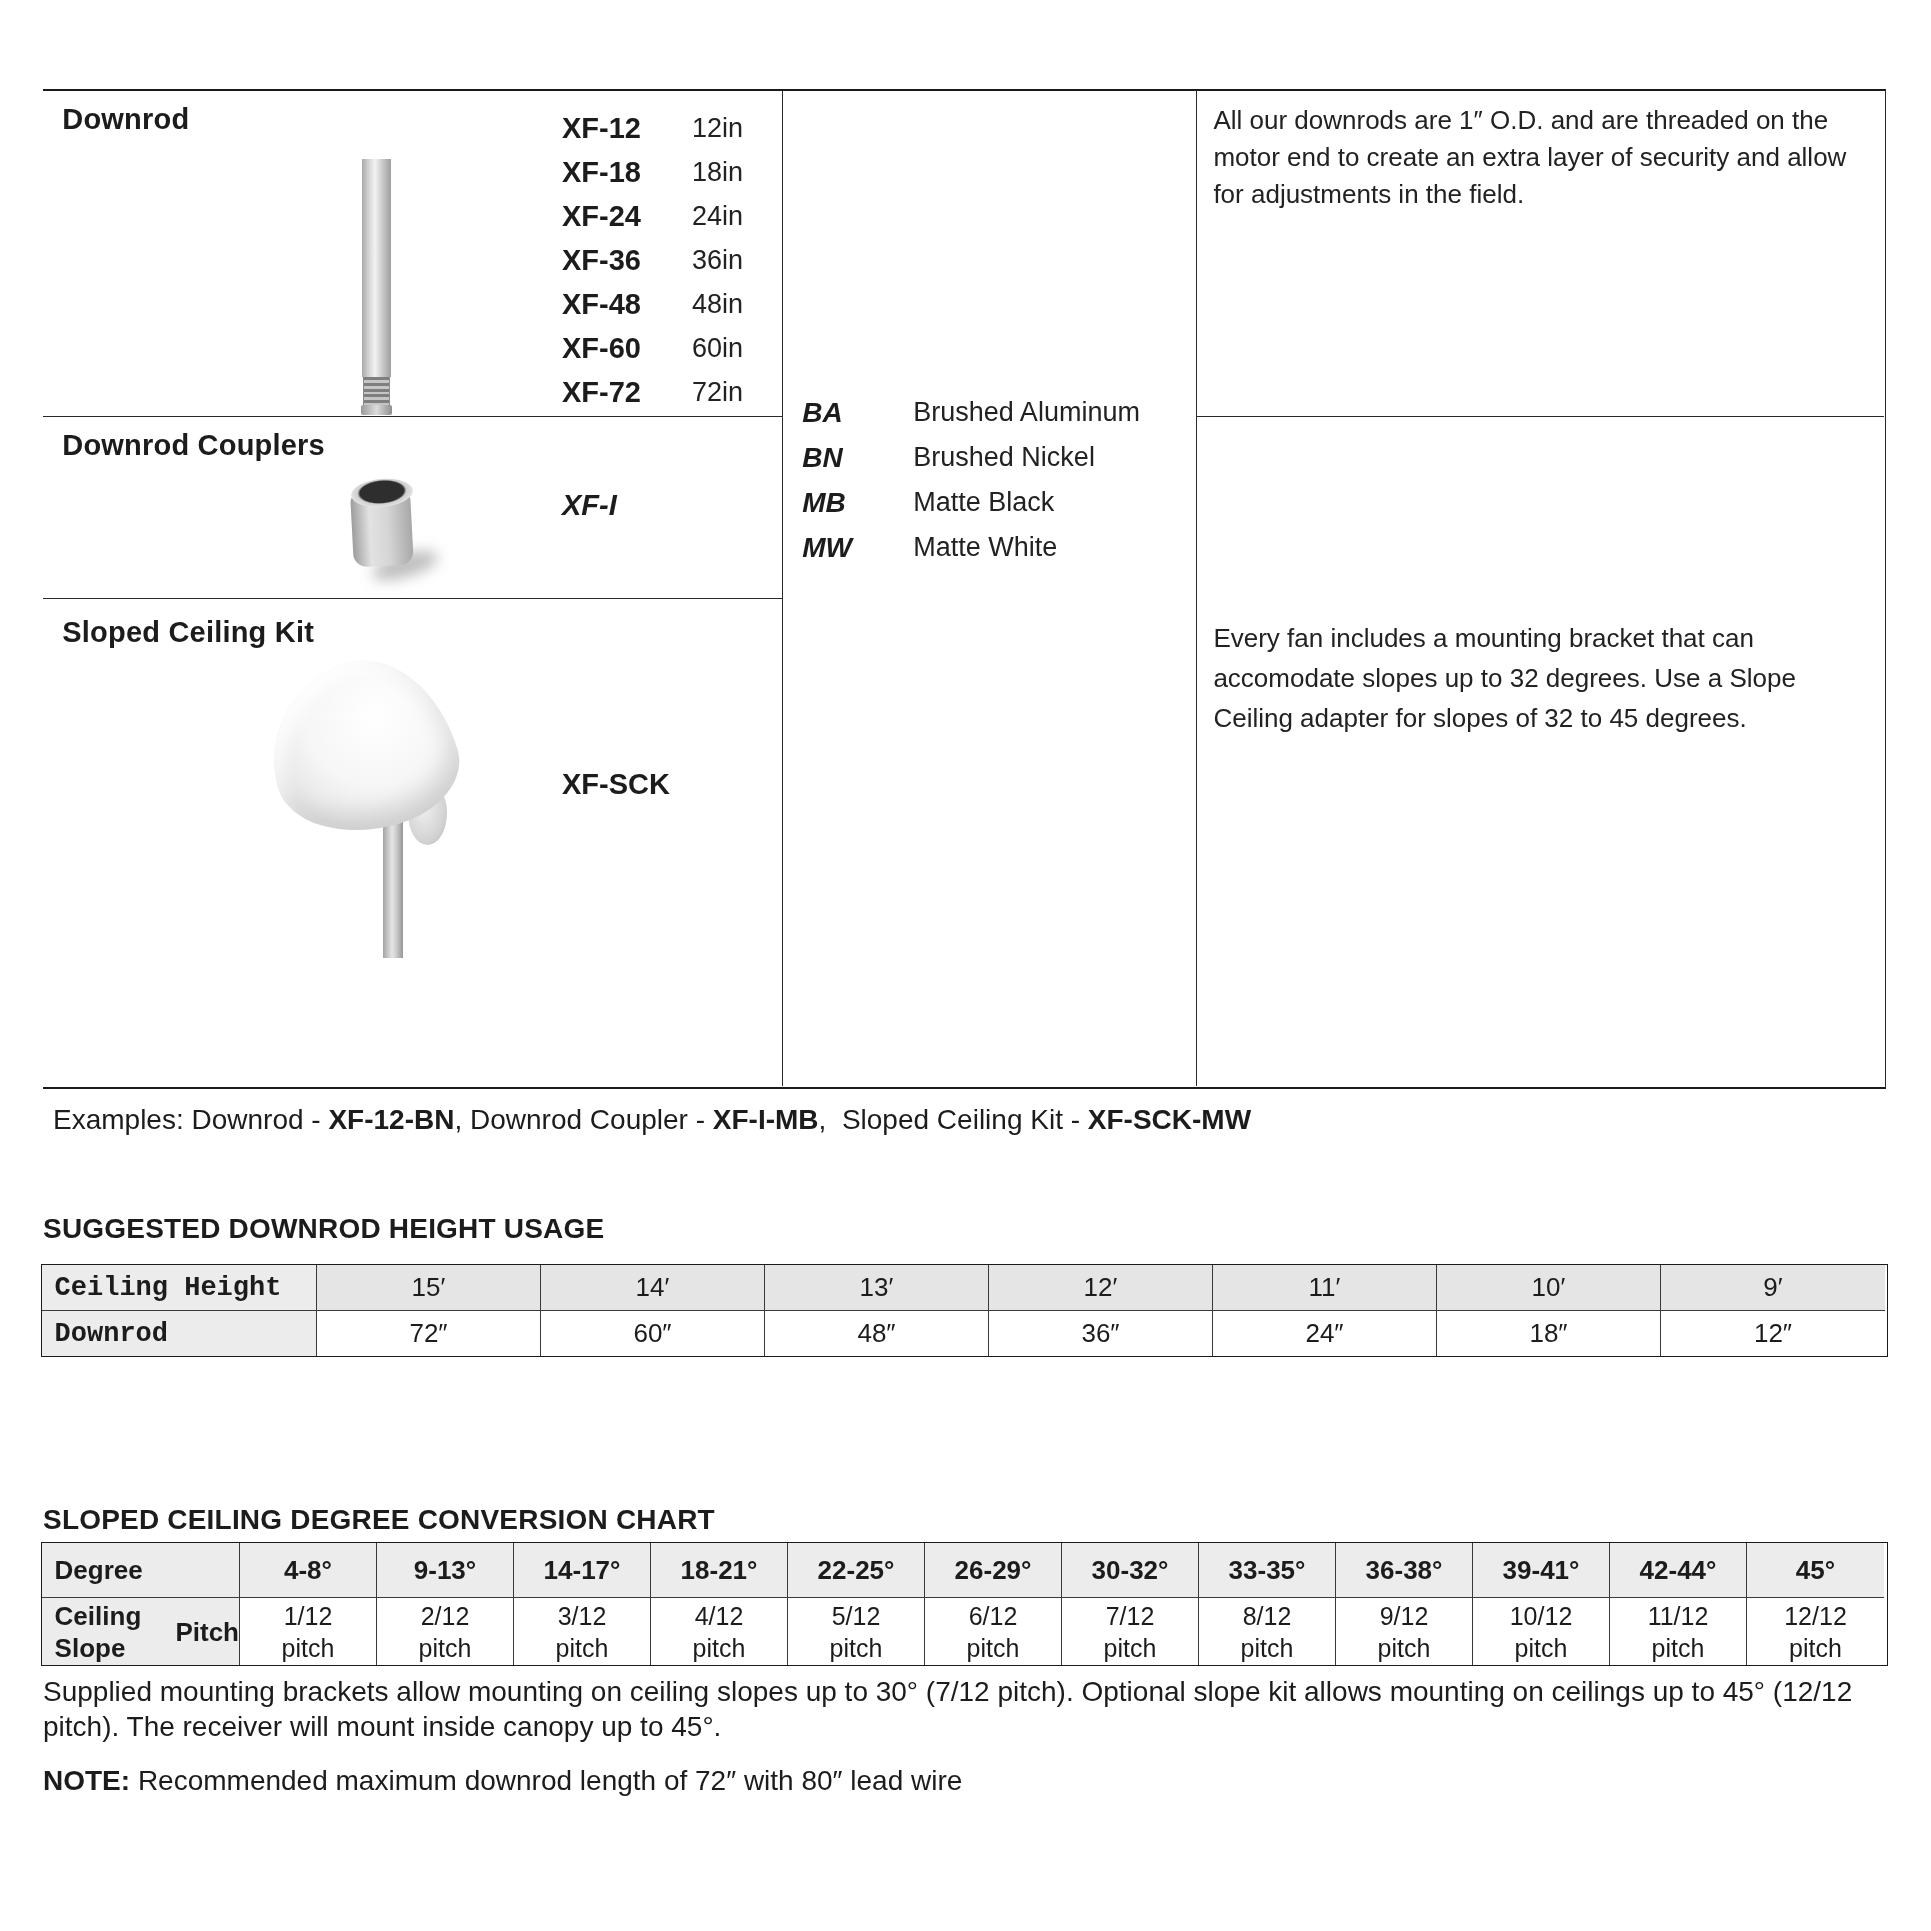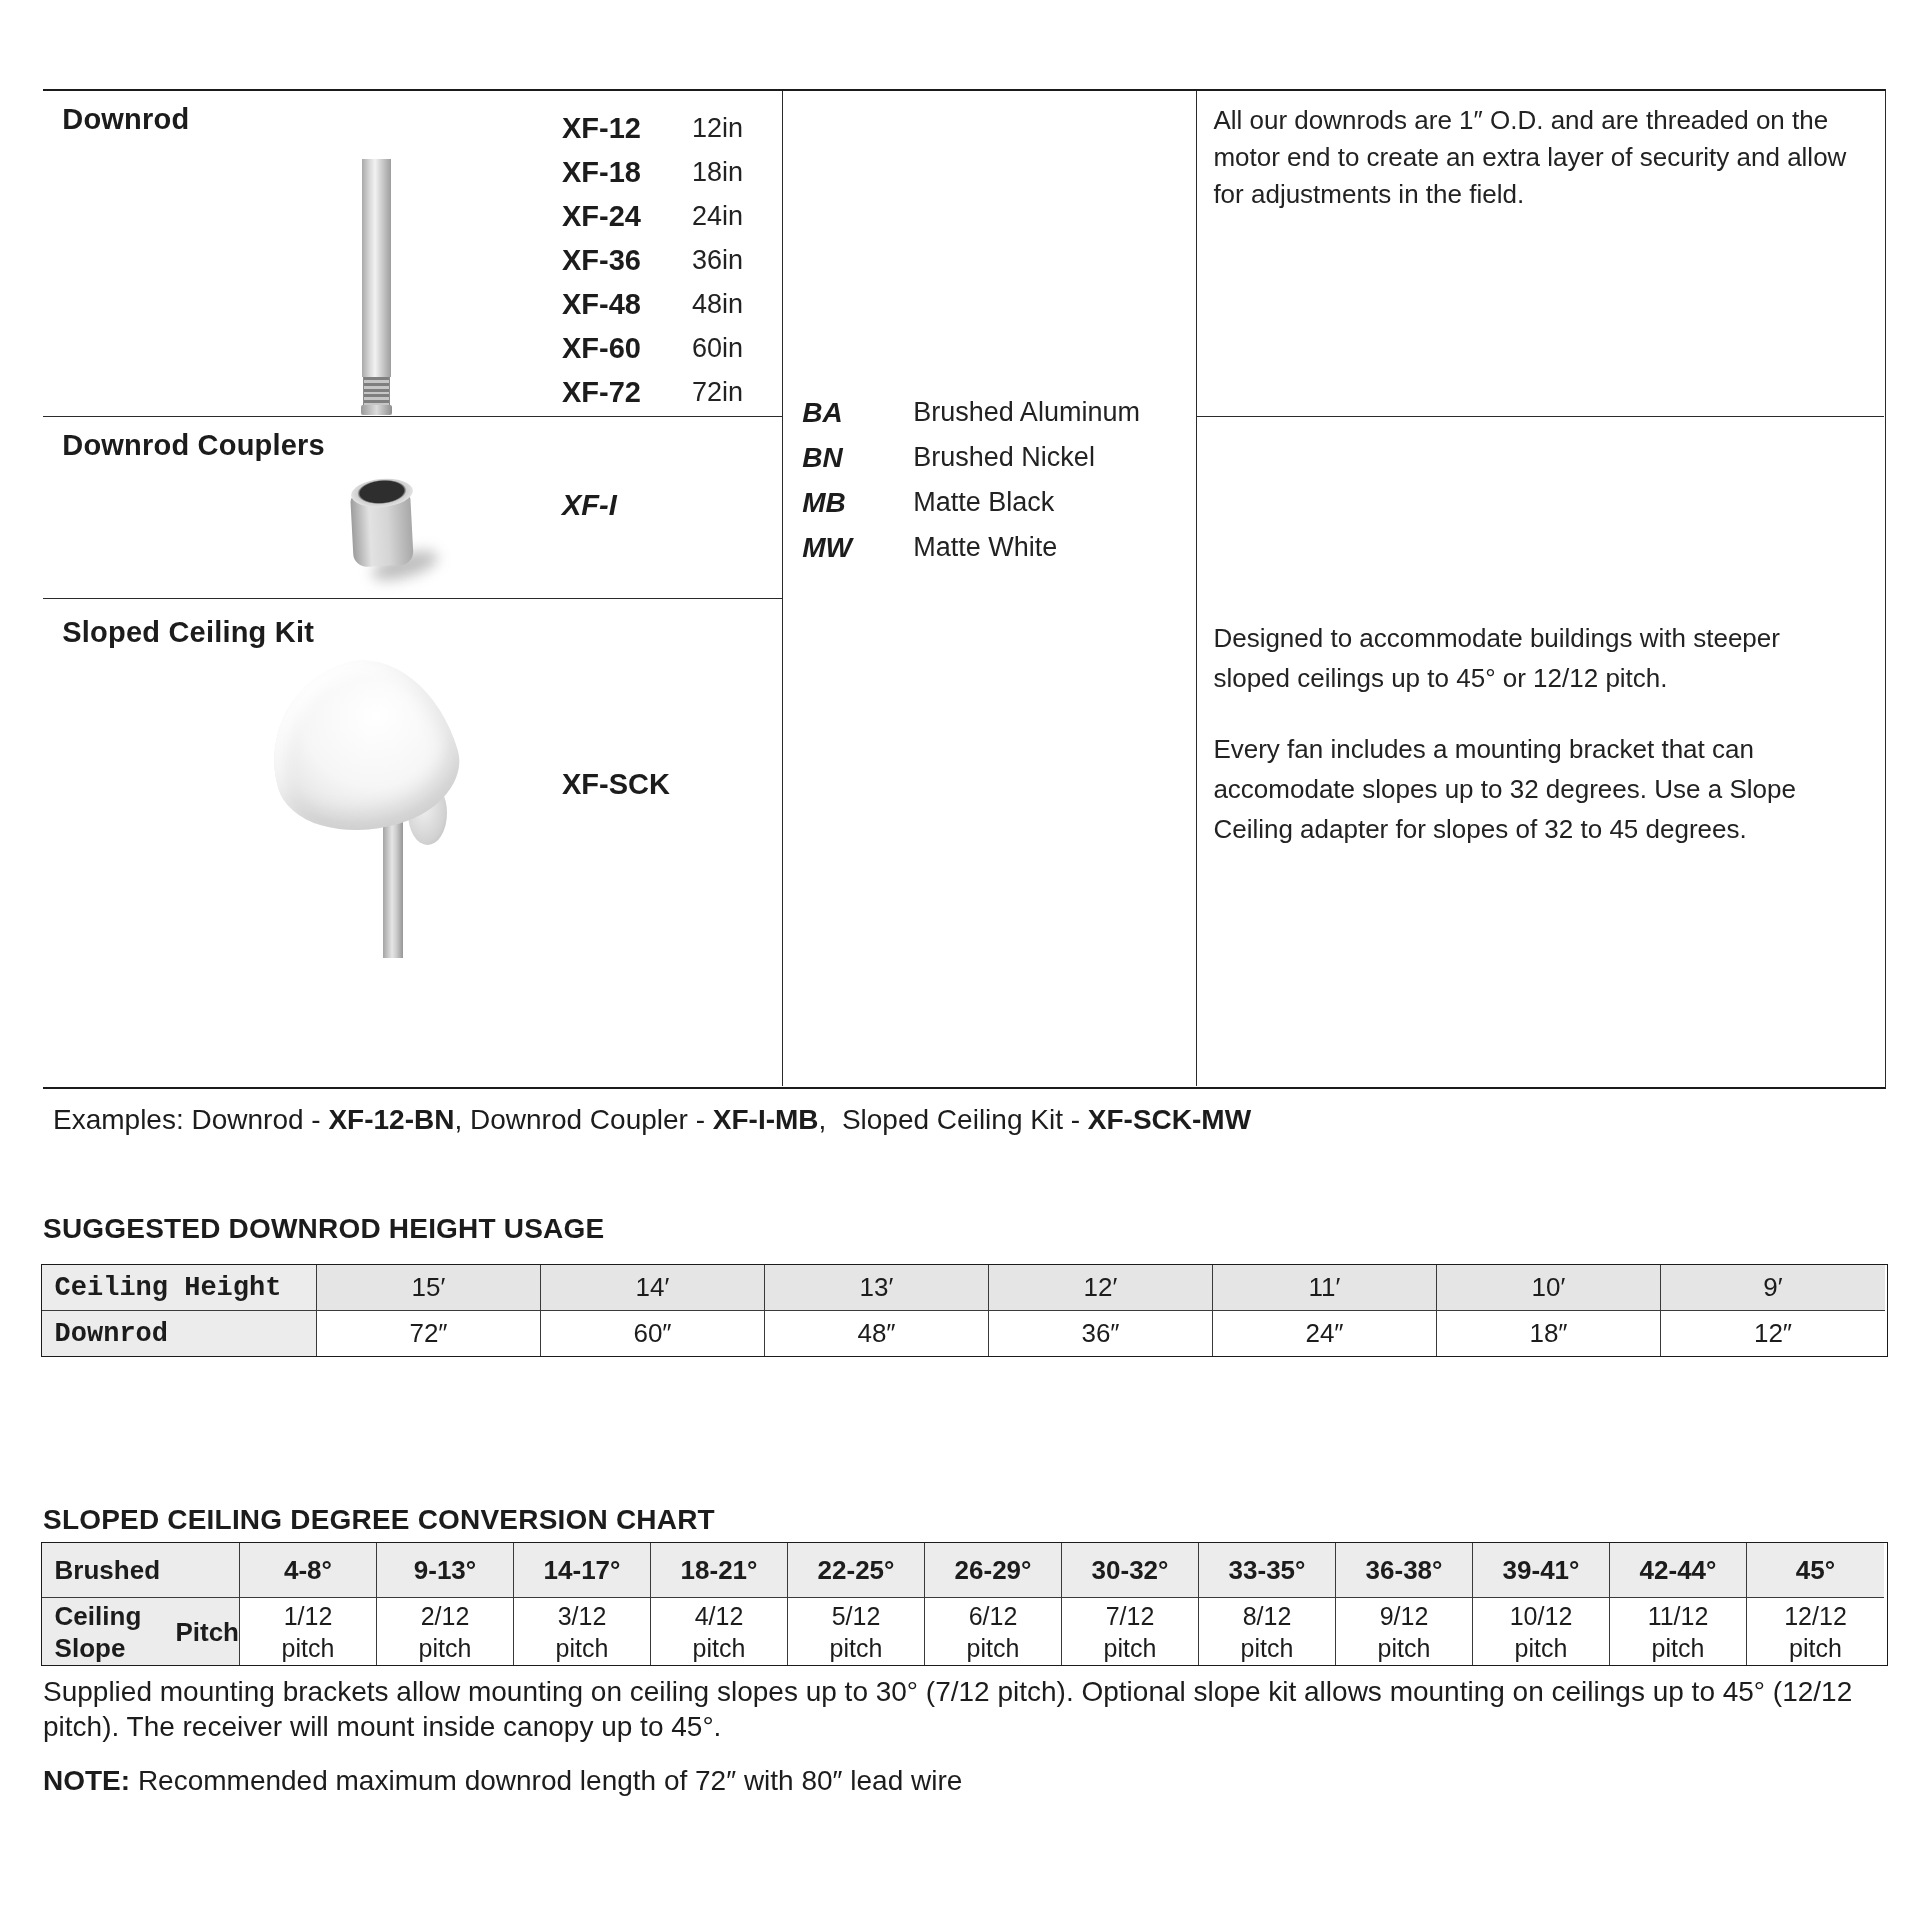--- a/index.html
+++ b/index.html
@@ -206,21 +206,20 @@
       <div class="kit-img">
         <div class="kit-rod"></div>
         <div class="kit-bracket"></div>
         <div class="kit-dome"></div>
       </div>
       <div class="single-code">XF-SCK</div>
     </div>
 
     <div class="cell c3r3">
       <div class="desc">
-        <p>Designed to accommodate buildings with steeper sloped ceilings up to 45° or 12/12 pitch.</p>
         <p>Every fan includes a mounting bracket that can accomodate slopes up to 32 degrees. Use a Slope Ceiling adapter for slopes of 32 to 45 degrees.</p>
       </div>
     </div>
   </div>
 
   <div class="examples"><span>Examples: Downrod - </span><b>XF-12-BN</b><span>, Downrod Coupler - </span><b>XF-I-MB</b><span>,  Sloped Ceiling Kit - </span><b>XF-SCK-MW</b></div>
 
   <div class="tbl-title t2title">SUGGESTED DOWNROD HEIGHT USAGE</div>
   <div class="t2grid">
     <div class="r1 lbl">Ceiling Height</div>
@@ -236,21 +235,21 @@
     <div>60″</div>
     <div>48″</div>
     <div>36″</div>
     <div>24″</div>
     <div>18″</div>
     <div>12″</div>
   </div>
 
   <div class="tbl-title t3title">SLOPED CEILING DEGREE CONVERSION CHART</div>
   <div class="t3grid">
-    <div class="r1 lbl">Brushed</div>
+    <div class="r1 lbl">Degree</div>
     <div class="r1">4-8°</div>
     <div class="r1">9-13°</div>
     <div class="r1">14-17°</div>
     <div class="r1">18-21°</div>
     <div class="r1">22-25°</div>
     <div class="r1">26-29°</div>
     <div class="r1">30-32°</div>
     <div class="r1">33-35°</div>
     <div class="r1">36-38°</div>
     <div class="r1">39-41°</div>

